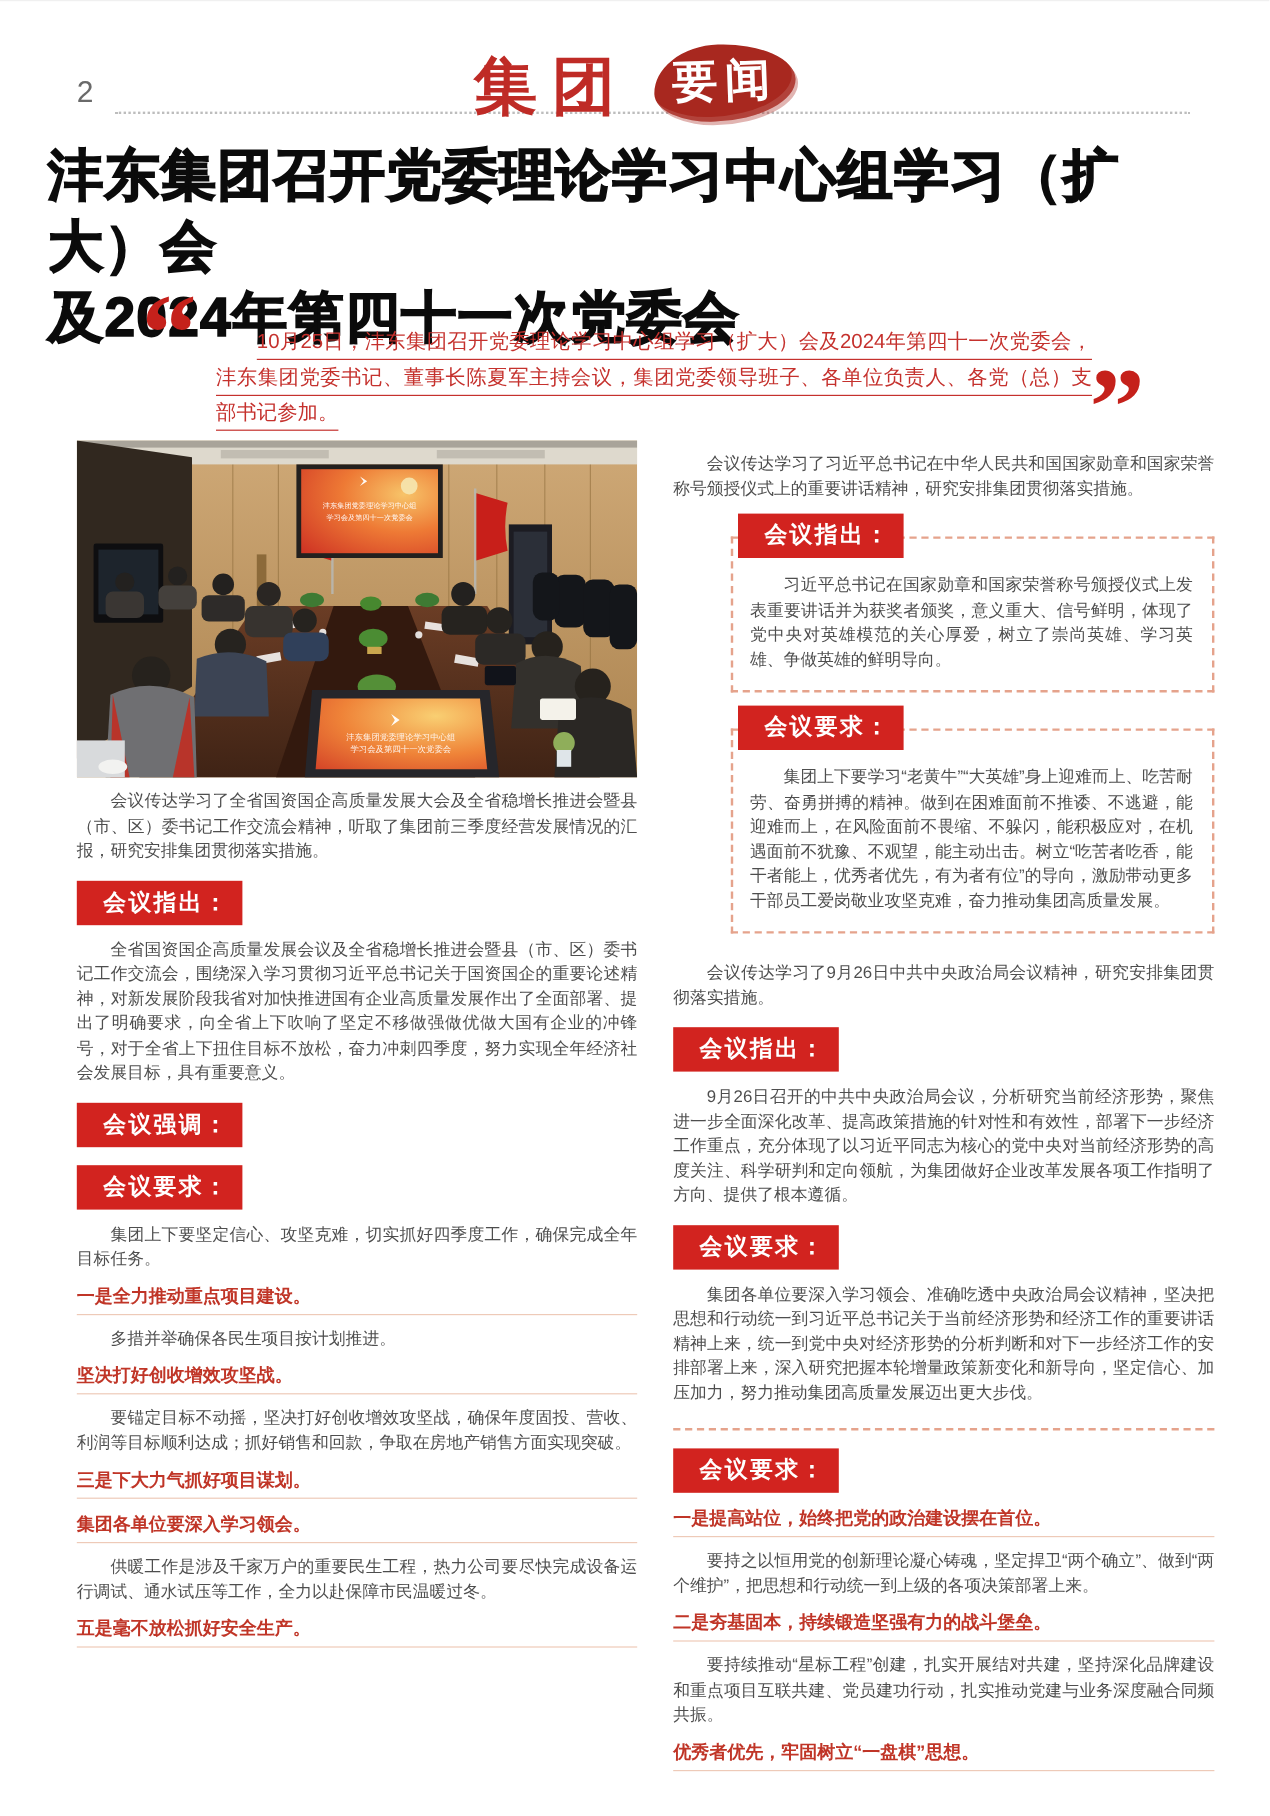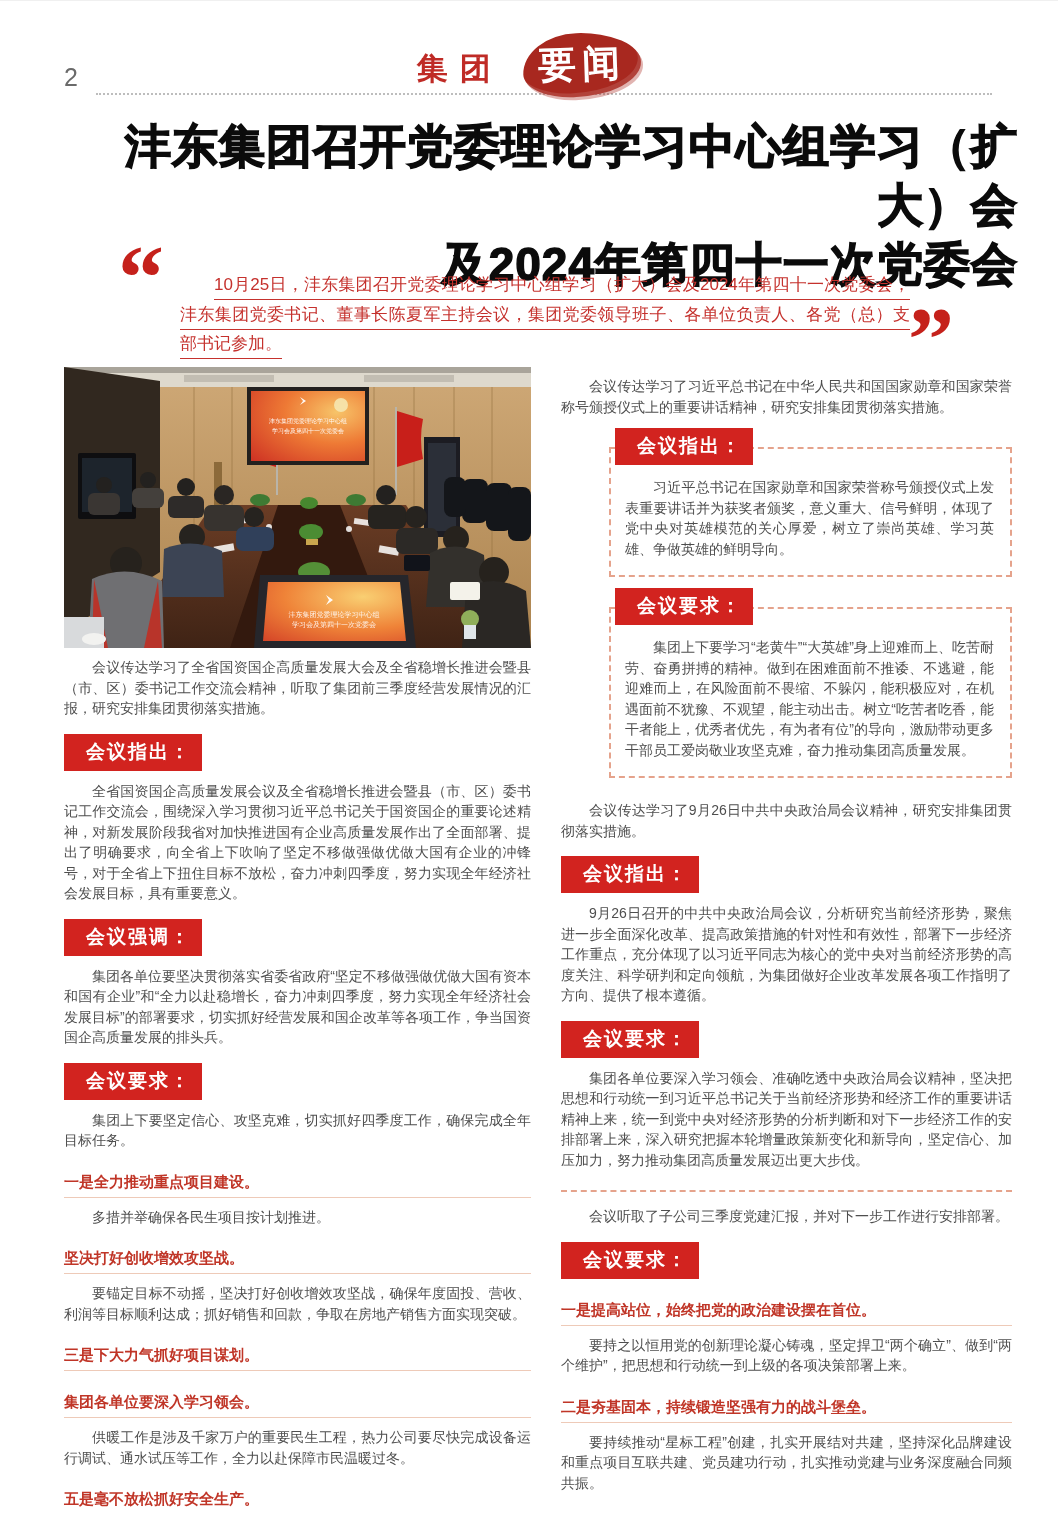--- a/index.html
+++ b/index.html
@@ -31,37 +31,37 @@
     border-bottom:2px dotted var(--dots);
   }
   .masthead{
     position:absolute;left:0;right:0;top:36px;
     text-align:center;white-space:nowrap;
   }
   .masthead-prefix{
     display:inline-block;vertical-align:middle;
     font-family:"Liberation Serif","DejaVu Serif",serif;
     font-weight:bold;color:#bf2b26;
-    font-size:31px;letter-spacing:12px;margin-right:16px;
+    font-size:53px;letter-spacing:12px;margin-right:16px;
   }
   .seal{
     display:inline-block;vertical-align:middle;
     position:relative;top:-4px;
     width:118px;height:64px;line-height:62px;text-align:center;
     background:#a8281f;color:#fff;
     font-family:"Liberation Serif","DejaVu Serif",serif;
     font-weight:bold;font-size:38px;letter-spacing:6px;
     border-radius:46% 54% 58% 42% / 62% 48% 52% 38%;
     transform:rotate(-2deg);
     box-shadow:2px 3px 0 rgba(168,40,31,.35), inset -3px -4px 0 rgba(255,255,255,.12);
   }
   
   .headline{
     position:absolute;left:40px;right:40px;top:116px;
-    text-align:right;color:#0b0b0b;
+    text-align:left;color:#0b0b0b;
     font-weight:900;font-size:46px;line-height:59px;
     letter-spacing:1px;
     -webkit-text-stroke:1.4px #0b0b0b;
   }
   
   .lead{
     position:absolute;left:180px;top:252px;width:730px;
     color:var(--lead);
     font-size:17px;line-height:29.5px;
     text-align:justify;text-indent:2em;
@@ -92,21 +92,21 @@
     text-align:justify;text-indent:2em;
   }
   .chip-row{margin:15px 0 10px;}
   .chip{
     display:inline-block;
     background:var(--chip-bg);color:#fff;
     font-size:19px;font-weight:bold;letter-spacing:2px;
     padding:5px 11px 6px 22px;
   }
   .subhead{
-    margin:22px 0 7px;padding-bottom:5px;
+    margin:12px 0 7px;padding-bottom:5px;
     font-size:15px;font-weight:bold;color:var(--subhead);
     border-bottom:1px solid #eecab8;
   }
   .boxed{
     position:relative;
     margin:30px 0 22px 48px;
     border:2px dashed var(--dash);
     padding:24px 16px 14px 14px;
   }
   .boxed .chip{
@@ -266,21 +266,20 @@
           </g>
           <rect x="0" y="250" width="40" height="31" fill="#d8dadc"></rect>
           <ellipse cx="30" cy="272" rx="12" ry="6" fill="#f2f2f0"></ellipse>
         </svg>
       </div>
       <div id="left-blocks">
           <p class="para">会议传达学习了全省国资国企高质量发展大会及全省稳增长推进会暨县（市、区）委书记工作交流会精神，听取了集团前三季度经营发展情况的汇报，研究安排集团贯彻落实措施。</p>
           <div class="chip-row"><span class="chip">会议指出：</span></div>
           <p class="para">全省国资国企高质量发展会议及全省稳增长推进会暨县（市、区）委书记工作交流会，围绕深入学习贯彻习近平总书记关于国资国企的重要论述精神，对新发展阶段我省对加快推进国有企业高质量发展作出了全面部署、提出了明确要求，向全省上下吹响了坚定不移做强做优做大国有企业的冲锋号，对于全省上下扭住目标不放松，奋力冲刺四季度，努力实现全年经济社会发展目标，具有重要意义。</p>
           <div class="chip-row"><span class="chip">会议强调：</span></div>
-          <p class="para">集团各单位要坚决贯彻落实省委省政府“坚定不移做强做优做大国有资本和国有企业”和“全力以赴稳增长，奋力冲刺四季度，努力实现全年经济社会发展目标”的部署要求，切实抓好经营发展和国企改革等各项工作，争当国资国企高质量发展的排头兵。</p>
           <div class="chip-row"><span class="chip">会议要求：</span></div>
           <p class="para">集团上下要坚定信心、攻坚克难，切实抓好四季度工作，确保完成全年目标任务。</p>
           <h3 class="subhead">一是全力推动重点项目建设。</h3>
           <p class="para">多措并举确保各民生项目按计划推进。</p>
           <h3 class="subhead">坚决打好创收增效攻坚战。</h3>
           <p class="para">要锚定目标不动摇，坚决打好创收增效攻坚战，确保年度固投、营收、利润等目标顺利达成；抓好销售和回款，争取在房地产销售方面实现突破。</p>
           <h3 class="subhead">三是下大力气抓好项目谋划。</h3>
           <h3 class="subhead">集团各单位要深入学习领会。</h3>
           <p class="para">供暖工作是涉及千家万户的重要民生工程，热力公司要尽快完成设备运行调试、通水试压等工作，全力以赴保障市民温暖过冬。</p>
           <h3 class="subhead">五是毫不放松抓好安全生产。</h3>
@@ -297,21 +296,20 @@
           <div class="boxed">
             <span class="chip">会议要求：</span>
             <p class="para">集团上下要学习“老黄牛”“大英雄”身上迎难而上、吃苦耐劳、奋勇拼搏的精神。做到在困难面前不推诿、不逃避，能迎难而上，在风险面前不畏缩、不躲闪，能积极应对，在机遇面前不犹豫、不观望，能主动出击。树立“吃苦者吃香，能干者能上，优秀者优先，有为者有位”的导向，激励带动更多干部员工爱岗敬业攻坚克难，奋力推动集团高质量发展。</p>
           </div>
           <p class="para">会议传达学习了9月26日中共中央政治局会议精神，研究安排集团贯彻落实措施。</p>
           <div class="chip-row"><span class="chip">会议指出：</span></div>
           <p class="para">9月26日召开的中共中央政治局会议，分析研究当前经济形势，聚焦进一步全面深化改革、提高政策措施的针对性和有效性，部署下一步经济工作重点，充分体现了以习近平同志为核心的党中央对当前经济形势的高度关注、科学研判和定向领航，为集团做好企业改革发展各项工作指明了方向、提供了根本遵循。</p>
           <div class="chip-row"><span class="chip">会议要求：</span></div>
           <p class="para">集团各单位要深入学习领会、准确吃透中央政治局会议精神，坚决把思想和行动统一到习近平总书记关于当前经济形势和经济工作的重要讲话精神上来，统一到党中央对经济形势的分析判断和对下一步经济工作的安排部署上来，深入研究把握本轮增量政策新变化和新导向，坚定信心、加压加力，努力推动集团高质量发展迈出更大步伐。</p>
           <div class="dashed-divider"></div>
-          <p class="para">会议听取了子公司三季度党建汇报，并对下一步工作进行安排部署。</p>
           <div class="chip-row"><span class="chip">会议要求：</span></div>
           <h3 class="subhead">一是提高站位，始终把党的政治建设摆在首位。</h3>
           <p class="para">要持之以恒用党的创新理论凝心铸魂，坚定捍卫“两个确立”、做到“两个维护”，把思想和行动统一到上级的各项决策部署上来。</p>
           <h3 class="subhead">二是夯基固本，持续锻造坚强有力的战斗堡垒。</h3>
           <p class="para">要持续推动“星标工程”创建，扎实开展结对共建，坚持深化品牌建设和重点项目互联共建、党员建功行动，扎实推动党建与业务深度融合同频共振。</p>
           <h3 class="subhead">优秀者优先，牢固树立“一盘棋”思想。</h3>
         </div>
 
     </div>
 

